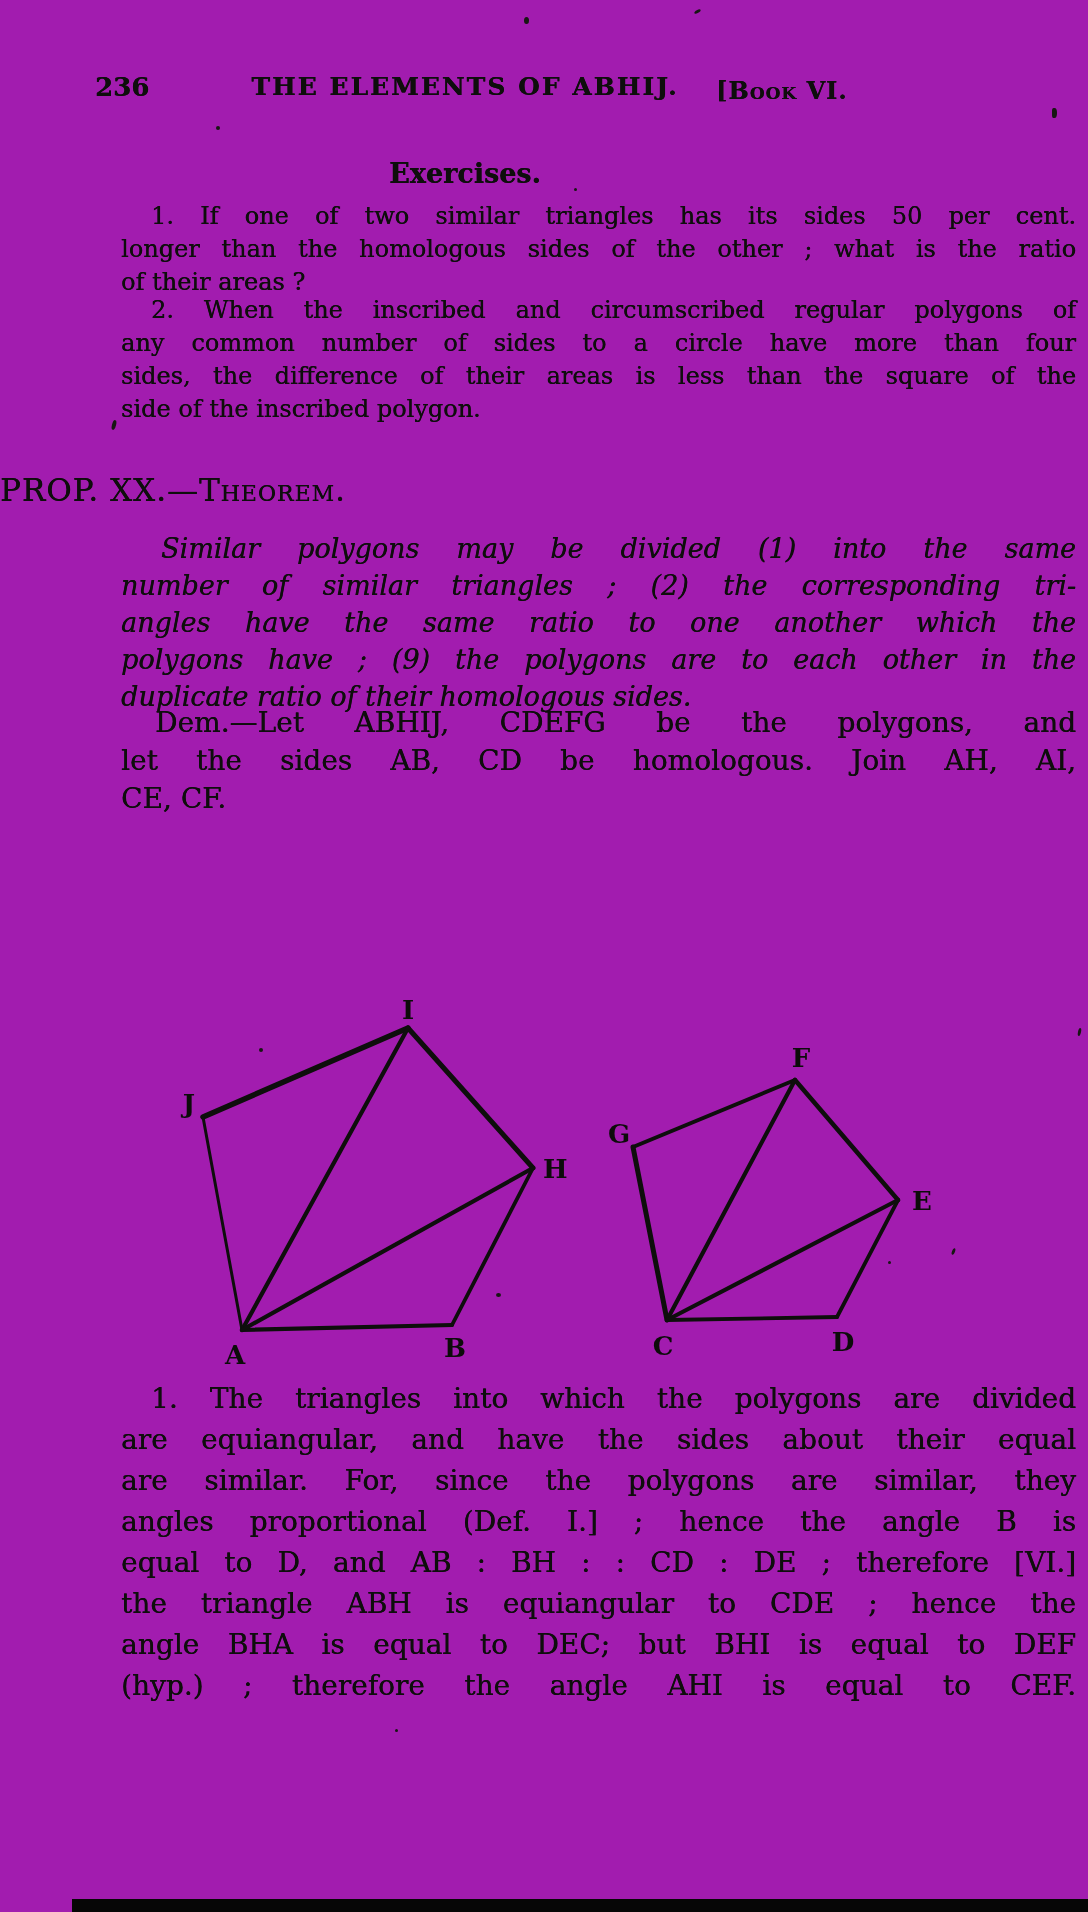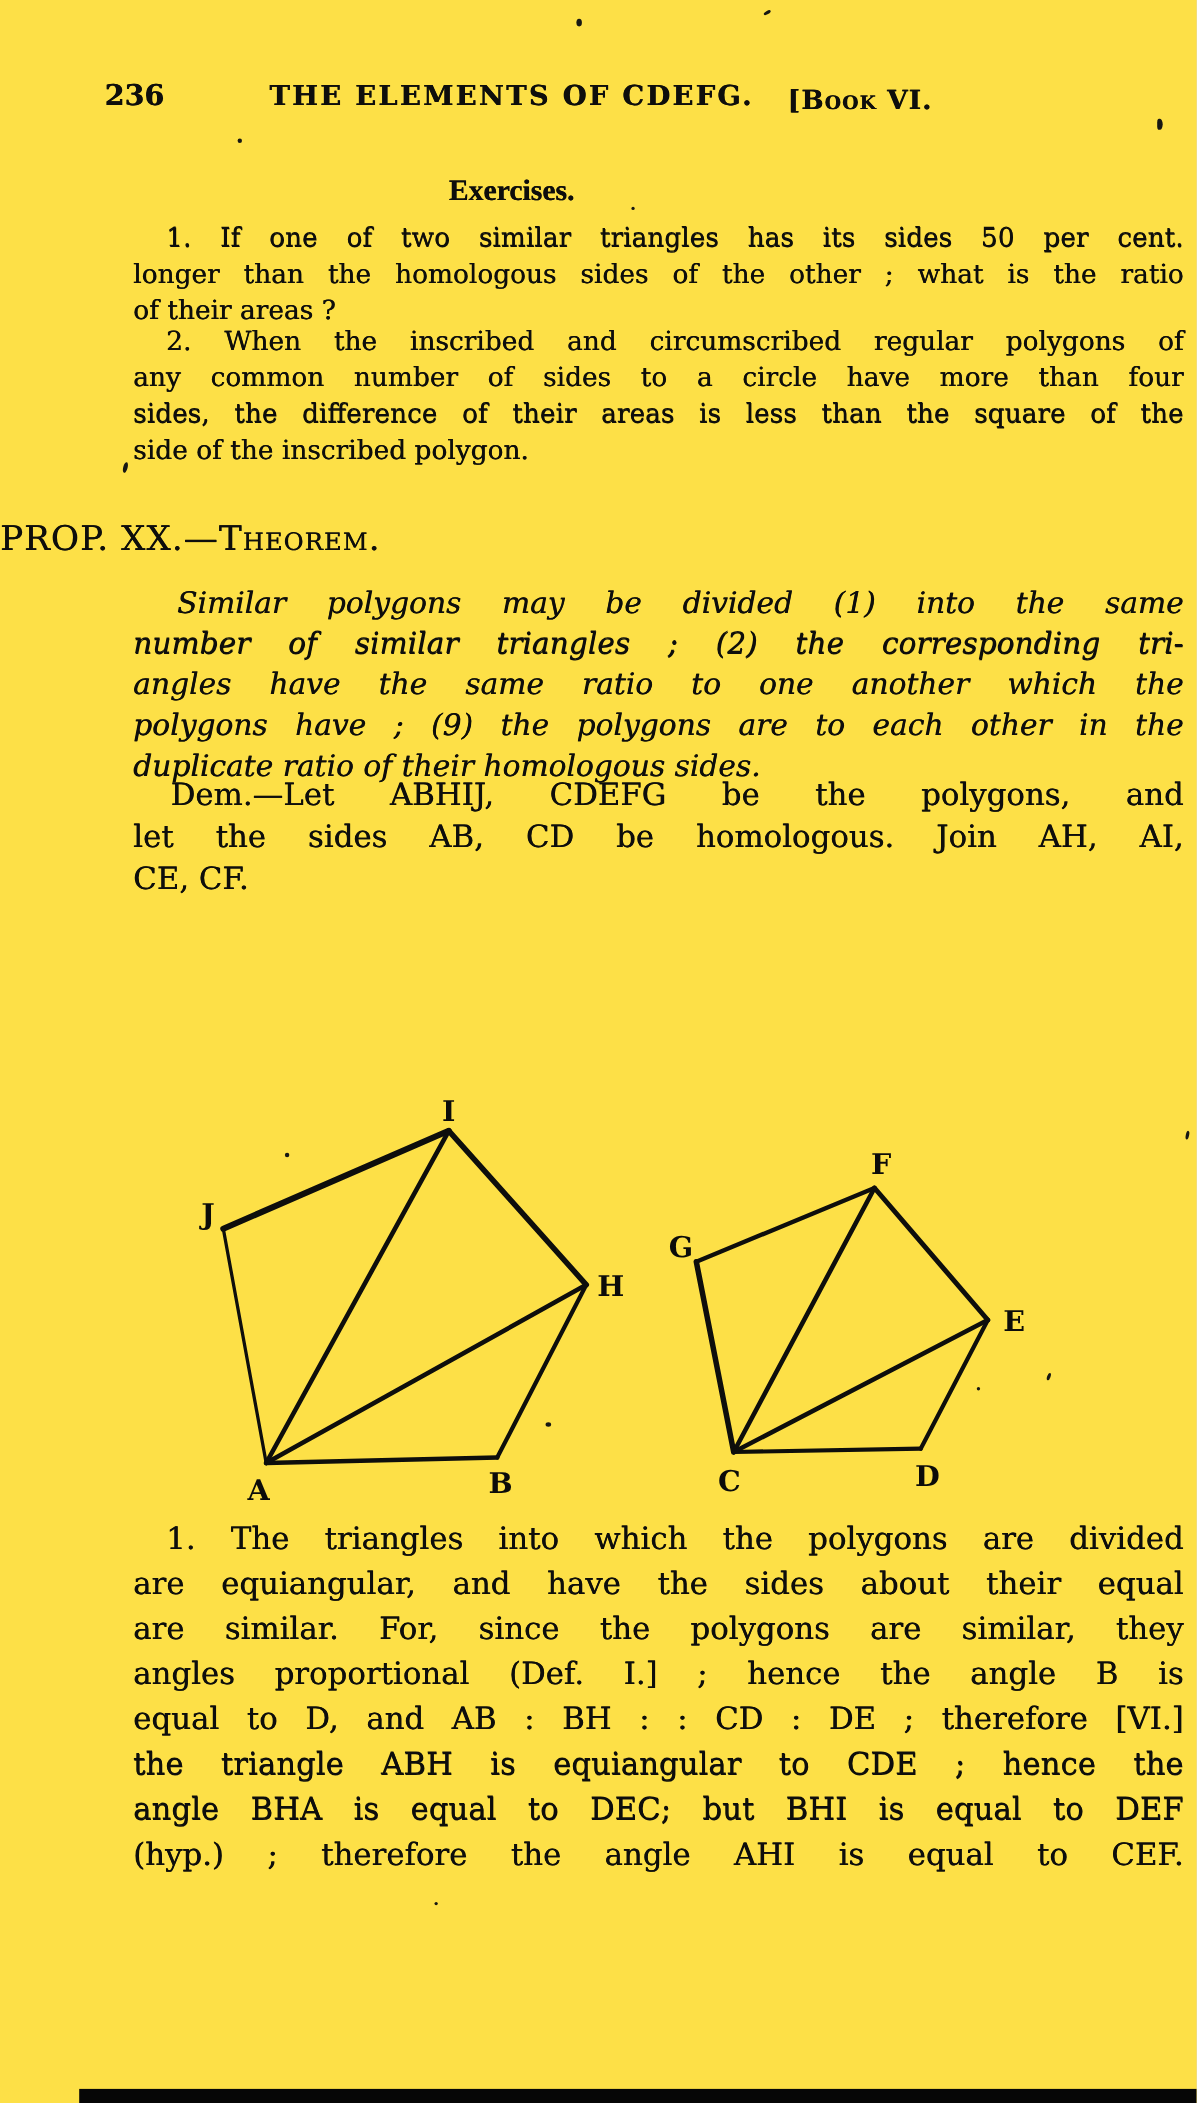--- a/index.html
+++ b/index.html
@@ -1,41 +1,41 @@
 <!DOCTYPE html>
 <html><head>
 <meta charset="utf-8">
 <style>
   html,body { margin:0; padding:0; background:#d9d9d9; }
   .page {
     position:relative;
     width:1088px; height:1912px;
     margin:0 auto;
-    background:#fde047;
+    background:#a21caf;
     overflow:hidden;
     font-family:"DejaVu Serif","Liberation Serif",serif;
     color:#0e0e0c;
   }
   .ink { text-shadow:0.35px 0.2px 0 currentColor; }
 
   
   .pagenum { position:absolute; left:95px; top:72px; font-size:26px; font-weight:bold; }
   .runtitle {
     position:absolute; left:0; top:72px; width:930px;
     text-align:center; font-size:25px; letter-spacing:2px; font-weight:bold;
   }
   .bookmark {
     position:absolute; left:716px; top:76px;
     font-variant:small-caps; font-weight:bold; font-size:24px; letter-spacing:1px;
   }
 
   
   .exercises-h {
     position:absolute; left:0; top:158px; width:930px; margin:0;
-    text-align:center; font-size:27px; font-weight:bold;font-family:Liberation Serif, serif;
+    text-align:center; font-size:27px; font-weight:bold;
   }
   .prop-h {
     position:absolute; left:0; top:472px; width:930px; margin:0;
     text-align:left; font-size:31px; font-weight:normal; letter-spacing:1px;
   }
   .prop-h .sub { font-variant:small-caps; }
 
   
   .para { position:absolute; left:85px; width:955px;margin-left:36px; }
   .line { text-align:justify; text-align-last:justify; }
@@ -61,21 +61,21 @@
   
   .speck { position:absolute; background:#171713; border-radius:50%; }
   .scan-bar { position:absolute; left:72px; top:1899px; width:1016px; height:13px; background:#060606; }
 </style>
 </head>
 <body>
 
 <div class="page">
 
   <div class="pagenum ink">236</div>
-  <div class="runtitle ink">THE ELEMENTS OF CDEFG.</div>
+  <div class="runtitle ink">THE ELEMENTS OF ABHIJ.</div>
   <div class="bookmark ink">[Book VI.</div>
 
   <h2 class="exercises-h ink">Exercises.</h2>
 
   <div class="para ex ink" id="exercise-1">
     <div class="line indent">1. If one of two similar triangles has its sides 50 per cent.</div>
     <div class="line">longer than the homologous sides of the other ; what is the ratio</div>
     <div class="line last">of their areas ?</div>
   </div>
 

